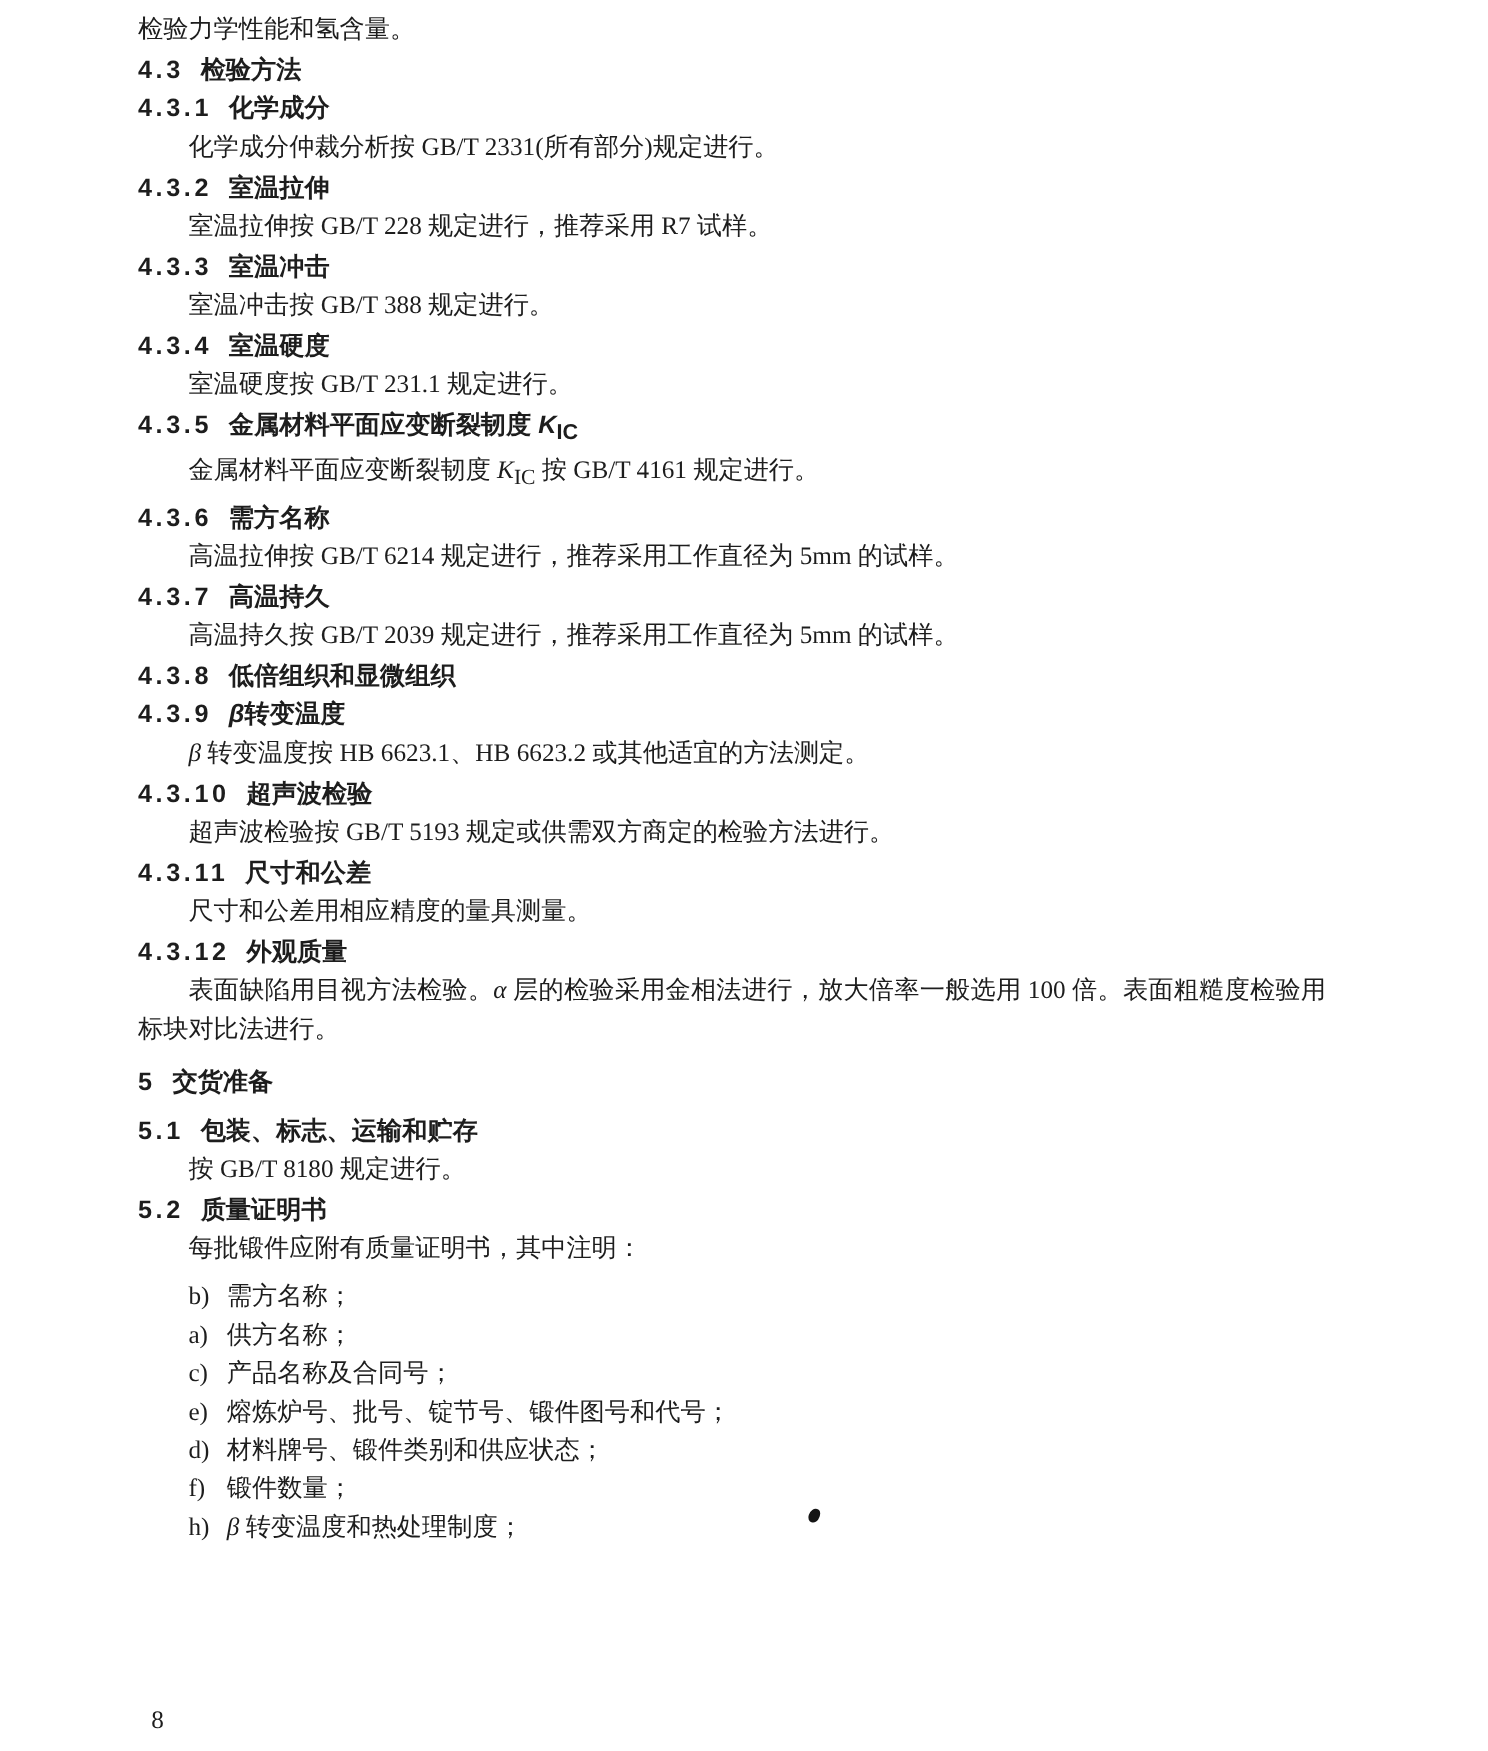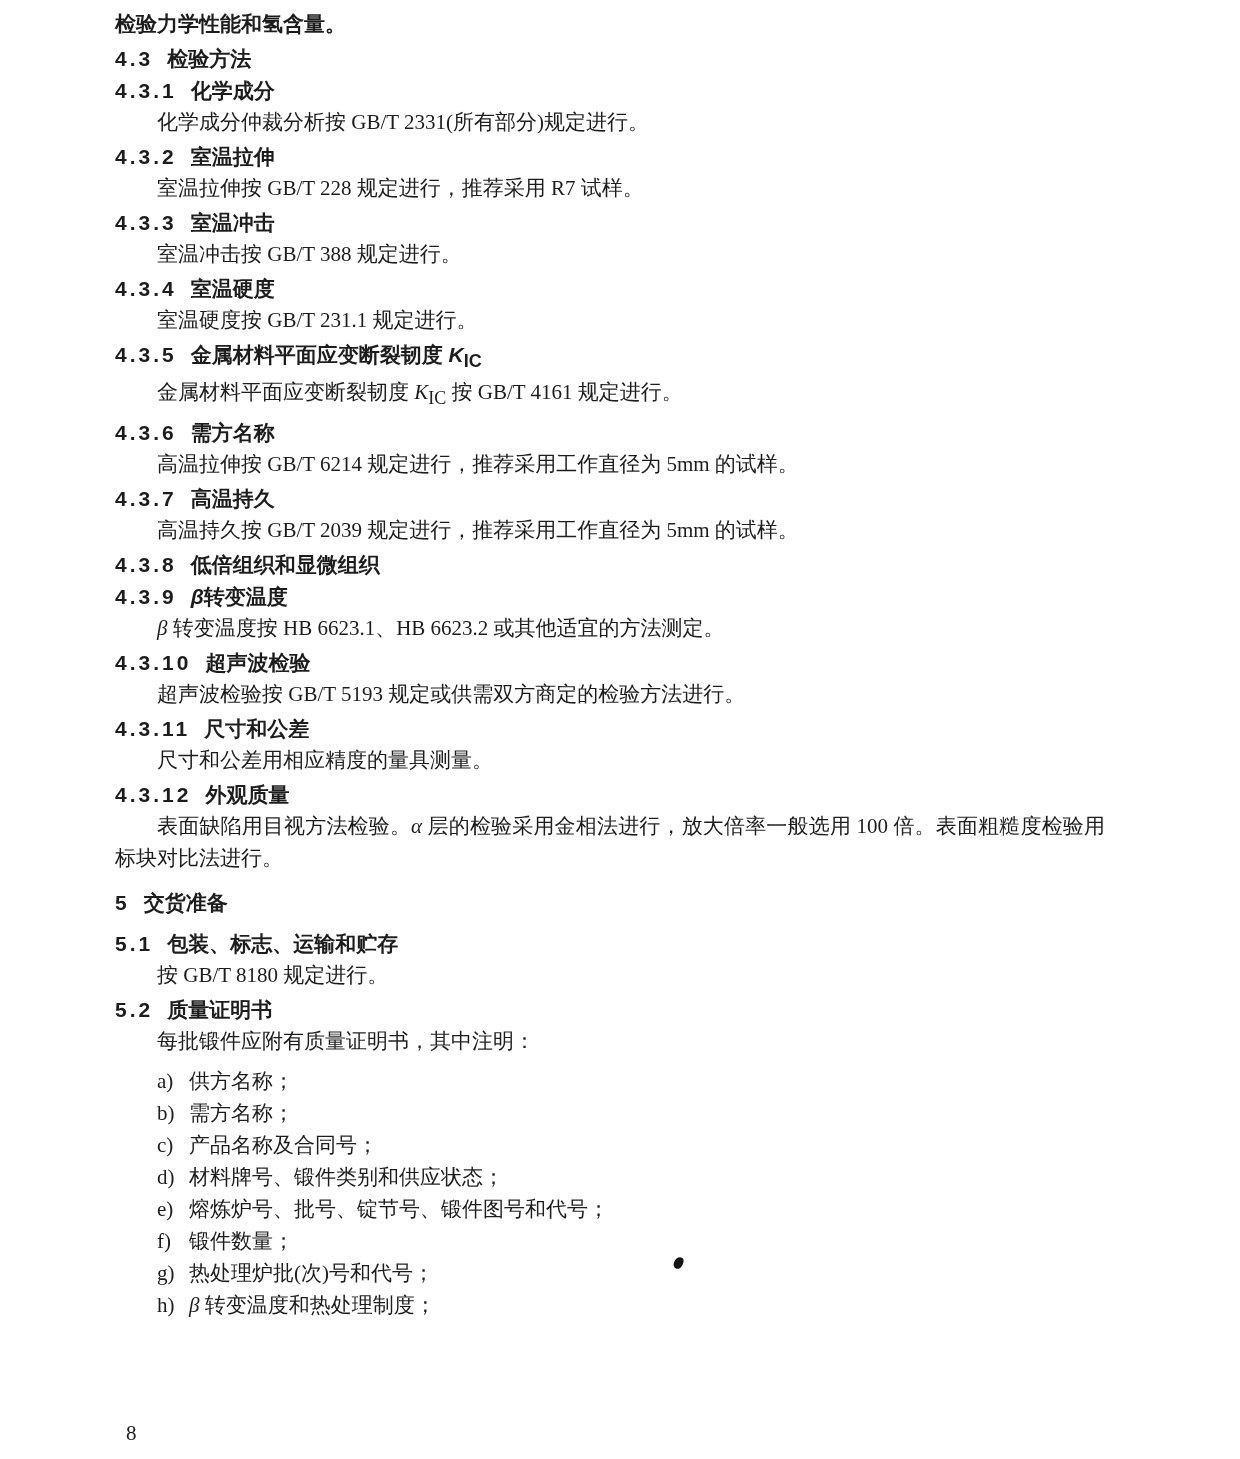--- a/index.html
+++ b/index.html
@@ -41,21 +41,20 @@
   }
   .para {
     font-size: 21px;
     line-height: 32px;
     margin: 0;
     text-indent: 42px;
     text-align: justify;
   }
   .para.noindent {
     text-indent: 0;
-    font-weight: bold;
   }
   .li {
     font-size: 21px;
     line-height: 32px;
     padding-left: 42px;
   }
   .para + .li {
     margin-top: 8px;
   }
   .li .letter {
@@ -116,24 +115,23 @@
       <p class="para"><span>超声波检验按 GB/T 5193 规定或供需双方商定的检验方法进行。</span></p>
       <div class="heading"><span class="num">4.3.11</span><span class="title"><span>尺寸和公差</span></span></div>
       <p class="para"><span>尺寸和公差用相应精度的量具测量。</span></p>
       <div class="heading"><span class="num">4.3.12</span><span class="title"><span>外观质量</span></span></div>
       <p class="para"><span>表面缺陷用目视方法检验。</span><span class="it">α</span><span> 层的检验采用金相法进行，放大倍率一般选用 100 倍。表面粗糙度检验用标块对比法进行。</span></p>
       <div class="heading chapter"><span class="num">5</span><span class="title"><span>交货准备</span></span></div>
       <div class="heading"><span class="num">5.1</span><span class="title"><span>包装、标志、运输和贮存</span></span></div>
       <p class="para"><span>按 GB/T 8180 规定进行。</span></p>
       <div class="heading"><span class="num">5.2</span><span class="title"><span>质量证明书</span></span></div>
       <p class="para"><span>每批锻件应附有质量证明书，其中注明：</span></p>
+      <div class="li"><span class="letter">b)</span><span><span>需方名称；</span></span></div>
       <div class="li"><span class="letter">a)</span><span><span>供方名称；</span></span></div>
-      <div class="li"><span class="letter">b)</span><span><span>需方名称；</span></span></div>
       <div class="li"><span class="letter">c)</span><span><span>产品名称及合同号；</span></span></div>
+      <div class="li"><span class="letter">e)</span><span><span>熔炼炉号、批号、锭节号、锻件图号和代号；</span></span></div>
       <div class="li"><span class="letter">d)</span><span><span>材料牌号、锻件类别和供应状态；</span></span></div>
-      <div class="li"><span class="letter">e)</span><span><span>熔炼炉号、批号、锭节号、锻件图号和代号；</span></span></div>
       <div class="li"><span class="letter">f)</span><span><span>锻件数量；</span></span></div>
-      <div class="li"><span class="letter">g)</span><span><span>热处理炉批(次)号和代号；</span></span></div>
       <div class="li"><span class="letter">h)</span><span><span class="it">β</span><span> 转变温度和热处理制度；</span></span></div>
     </div>
   <div class="ink-speck"></div>
   <div class="page-number">8</div>
 </div>
 
 </body></html>

